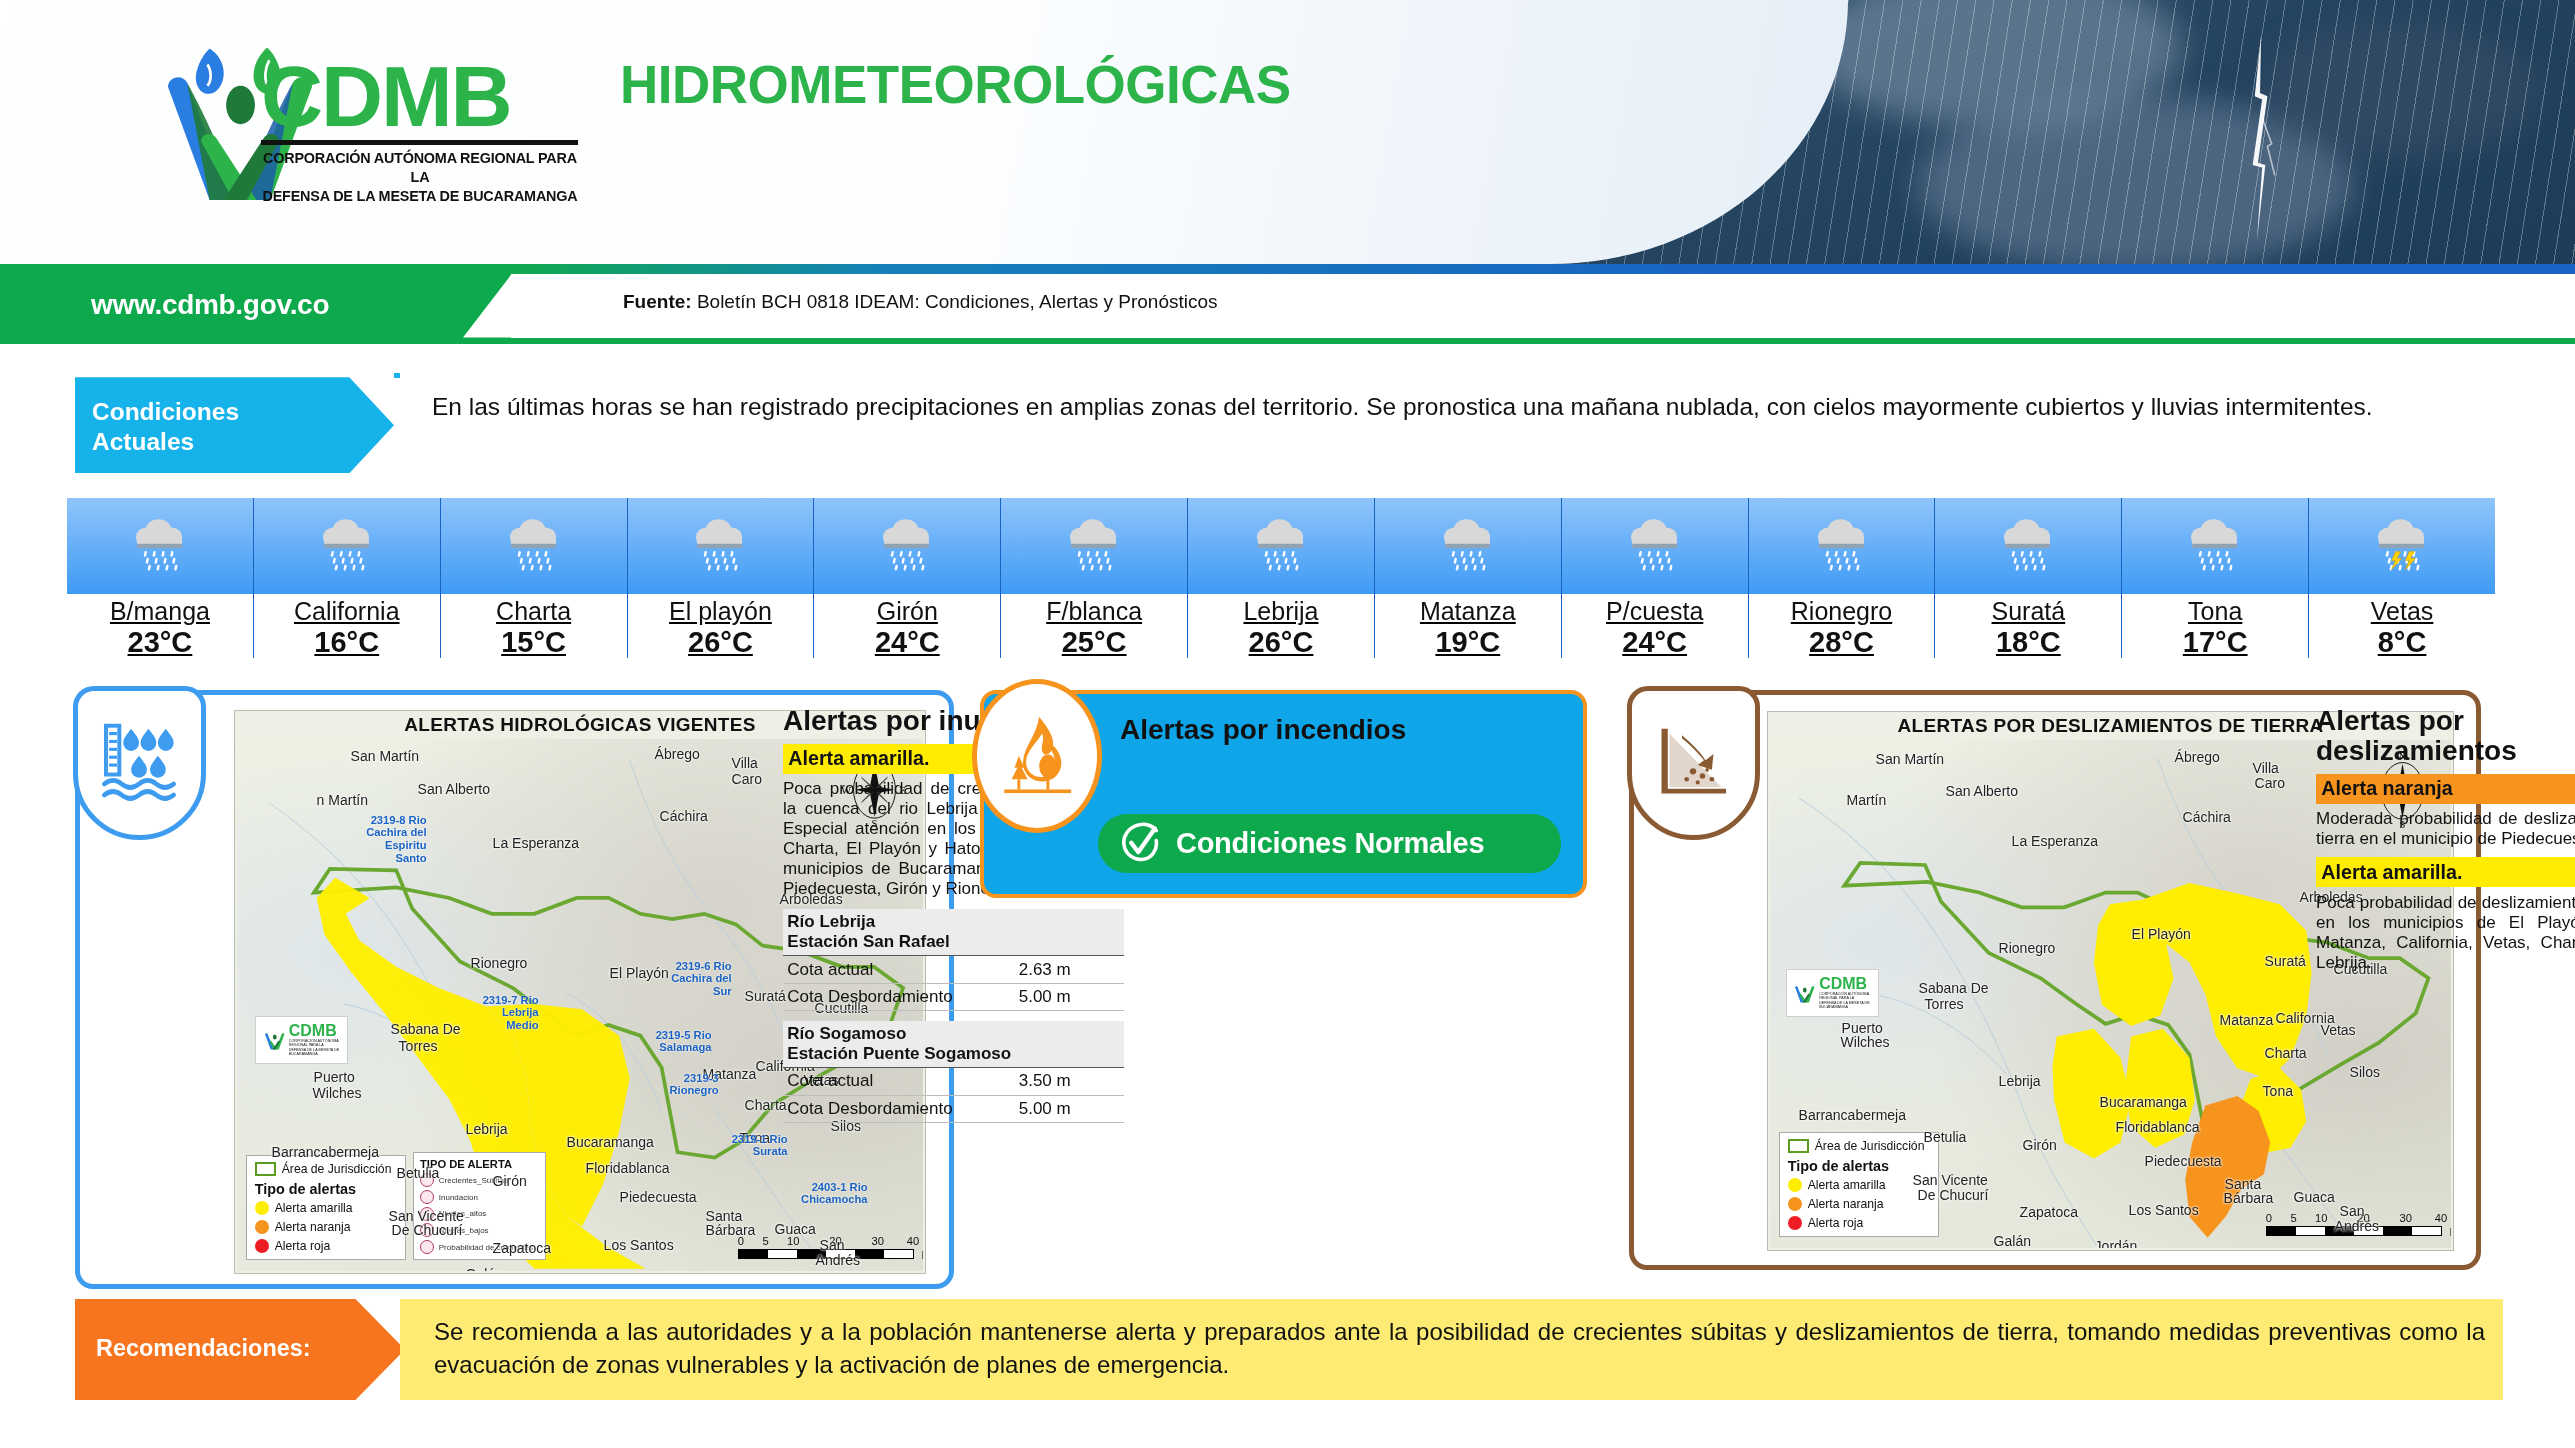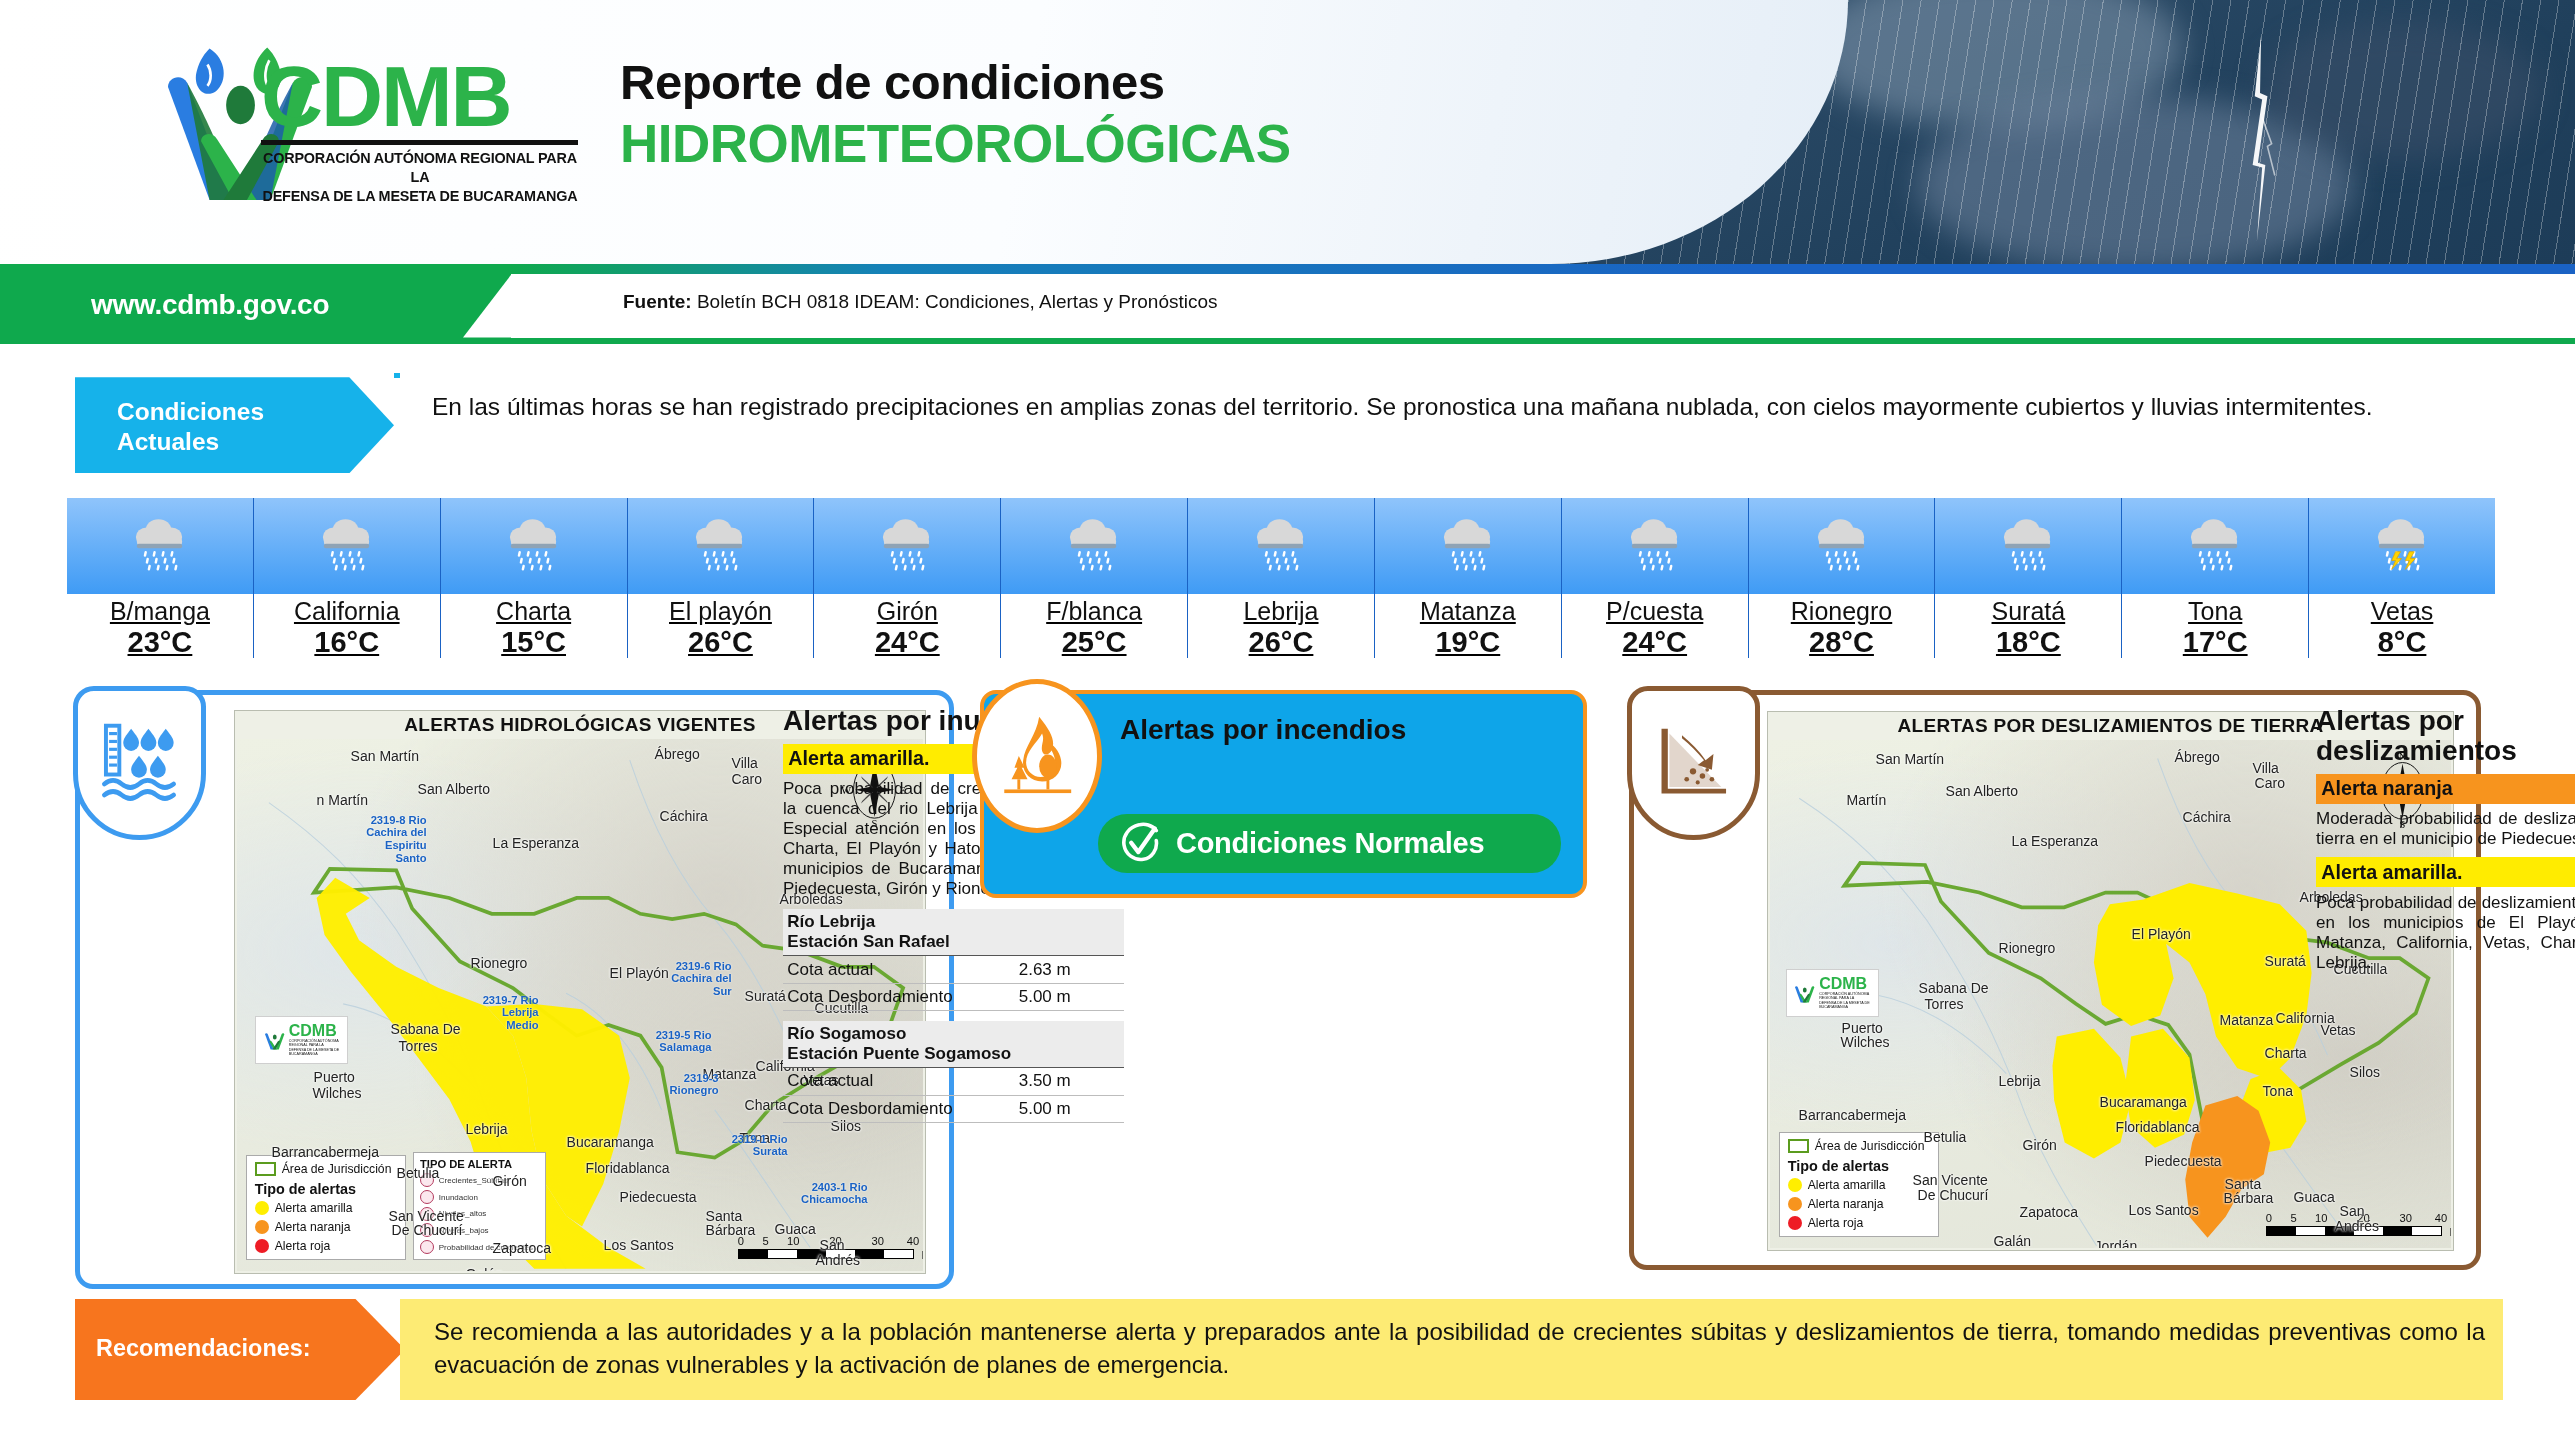--- a/index.html
+++ b/index.html
@@ -56,21 +56,21 @@
   .greenbar .reporte { position:absolute; right:27px; top:16px; font-size:33px;
      font-weight:bold; color:#111; white-space:nowrap; }
   .greenbar .reporte .lbl { color:#1a62c4; }
   .greenbar .topstripe{position:absolute;left:511px;top:0;right:0;height:9.6px;
      background:linear-gradient(90deg,#0fa94d 0%, #1581b8 18%, #1a62c4 60%, #1a62c4 100%);}
 
   
   .cond { position:absolute; left:75px; top:373px; width:2428px; height:104px; }
   .cond-tag { position:absolute; left:0; top:4.3px; width:319px; height:96px;
      background:#16b2ea; clip-path: polygon(0 0, 86% 0, 100% 50%, 86% 100%, 0 100%);
-     color:#fff; font-weight:bold; font-size:24.5px; padding:20px 0 0 42px; line-height:30px; }
+     color:#fff; font-weight:bold; font-size:24.5px; padding:20px 0 0 17px; line-height:30px; }
   .cond-body { position:absolute; left:325px; top:0; right:0; top:0; height:104px;
      background:#fff; font-size:24.5px; color:#111; line-height:33px;
      text-align:justify; text-align-last:left; padding:17px 8.5px 0 32px; }
   .cond-topline { position:absolute; left:319px; right:0; top:0; height:5.3px;
      background:linear-gradient(90deg,#16b2ea,#0f86c8); }
 
   
   .tempstrip { position:absolute; left:67px; top:498px; width:2428px; height:160px;
      display:flex;text-decoration:underline; }
   .tcell { flex:1 1 0; position:relative; border-right:1.6px solid #1a62c4; }
@@ -207,21 +207,20 @@
       </svg>
       <div class="logo-text">
         <div class="logo-cdmb">CDMB</div>
         <div class="logo-rule"></div>
         <div class="logo-sub">CORPORACIÓN AUTÓNOMA REGIONAL PARA LA</div>
         <div class="logo-sub">DEFENSA DE LA MESETA DE BUCARAMANGA</div>
       </div>
     </div>
 
     <div class="title-block">
-      <div class="title-1">Reporte de condiciones</div>
       <div class="title-2">HIDROMETEOROLÓGICAS</div>
     </div>
   </div>
 
   <div class="greenbar">
     <div class="topstripe"></div>
     <div class="white-wrap"></div>
     <div class="url">www.cdmb.gov.co</div>
     <div class="fuente">
       <b>Fuente:</b>

